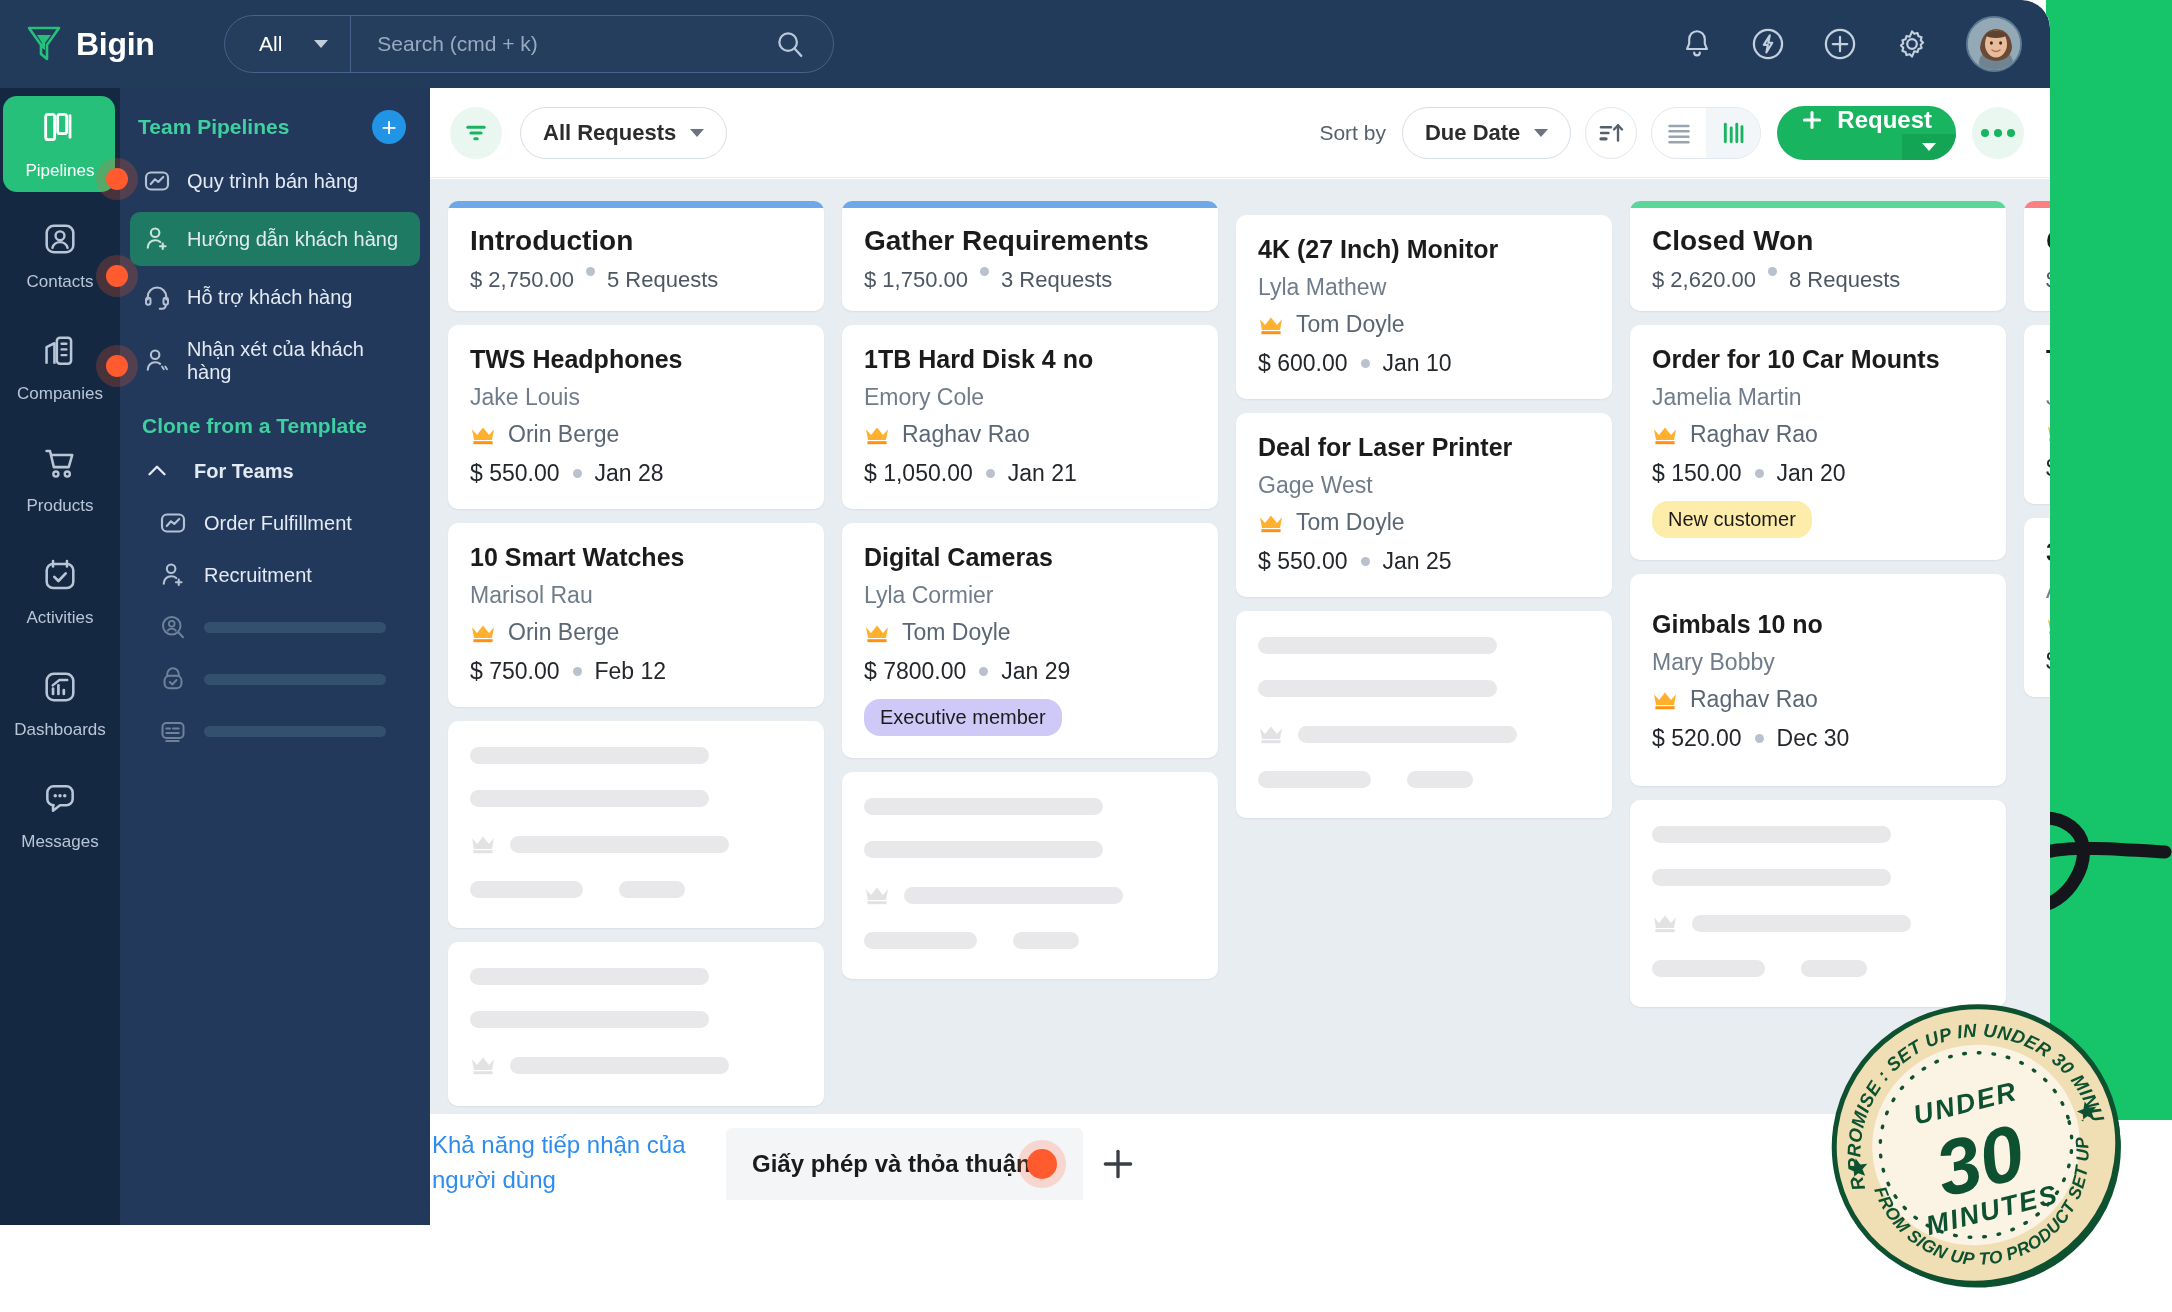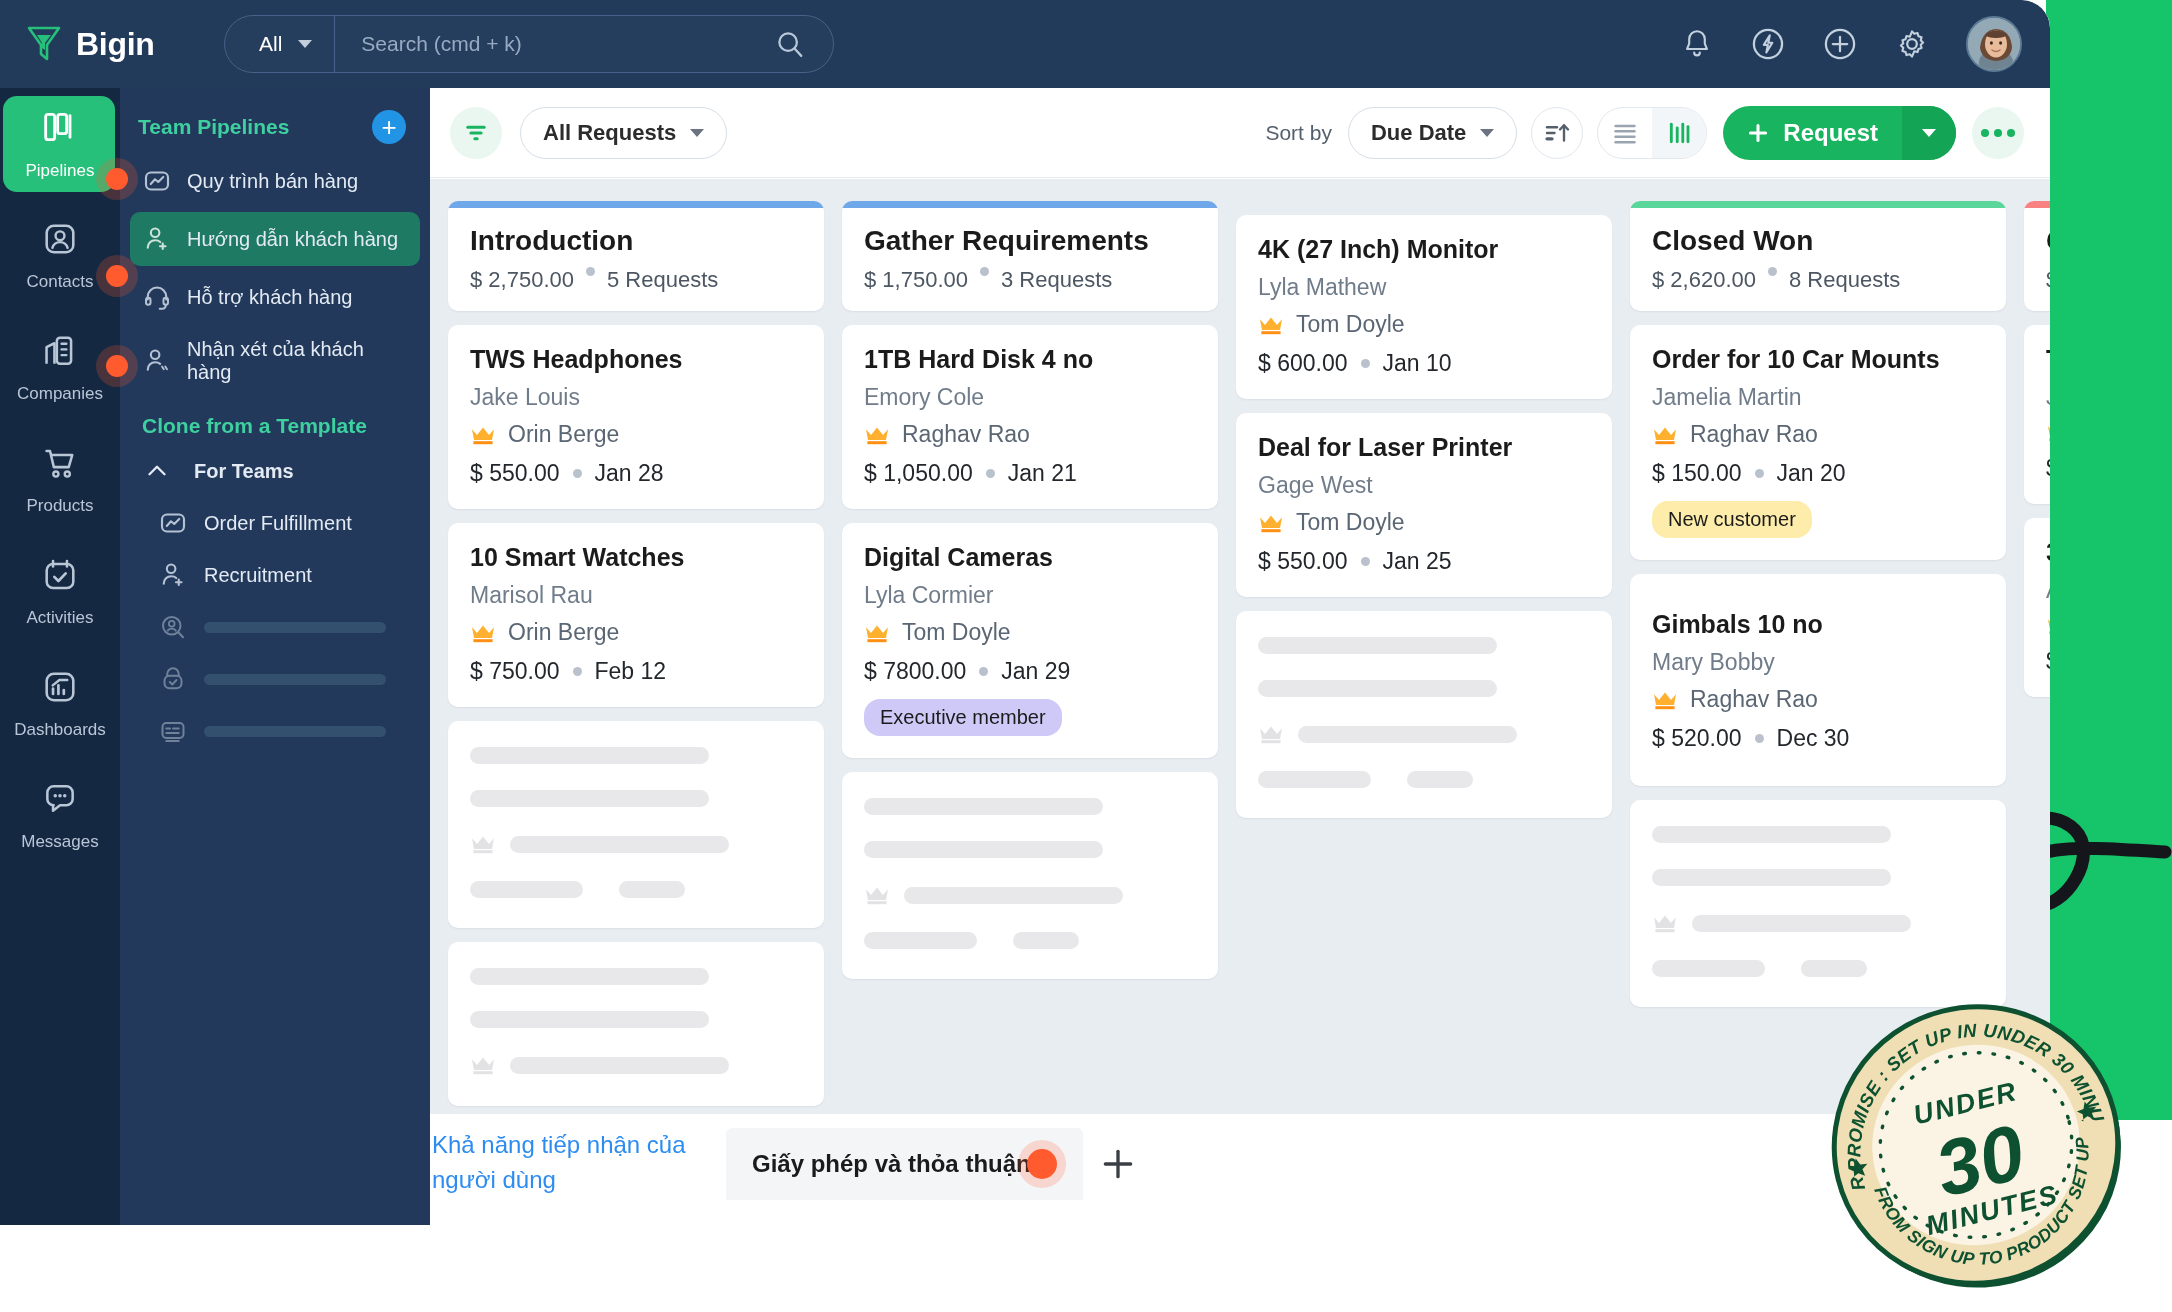--- a/index.html
+++ b/index.html
@@ -40,21 +40,21 @@
     color:#ffffff; font-size:32px; font-weight:bold; letter-spacing:-.3px;
   }
   .searchwrap{
     display:flex; align-items:center;
     margin-left:8px;
     width:610px; height:58px;
     border:1px solid #46618a; border-radius:29px;
     background:rgba(255,255,255,0.02);
   }
   .search-all{
-    display:flex; align-items:center; gap:16px;
+    display:flex; align-items:center; gap:32px;
     padding:0 22px 0 34px; height:100%;
     border-right:1px solid #46618a;
     color:#ffffff; font-size:21px;
   }
   .caret-down{
     width:0;height:0;border-left:7px solid transparent;border-right:7px solid transparent;
     border-top:8px solid #c3cedd;
   }
   .search-input{
     flex:1; height:100%; border:0; background:transparent; outline:none;
@@ -158,21 +158,21 @@
   .viewtoggle{
     height:52px; border:1px solid #e2e8ef; border-radius:26px; display:flex; overflow:hidden;
   }
   .viewtoggle > div{
     width:54px; display:flex; align-items:center; justify-content:center; cursor:pointer;
   }
   .viewtoggle .active{ background:#f2f6f9; }
   .req-btn{
     height:54px; border-radius:27px; background:#18b45f; color:#fff;
     display:flex; align-items:flex-end; font-size:24px; font-weight:bold;
-    cursor:pointer; overflow:hidden;
+    cursor:pointer; overflow:hidden;flex-direction:column;
   }
   .req-btn .main{ display:flex;align-items:center;gap:12px; padding:0 24px 0 22px; height:100%; }
   .req-btn .split{
     width:54px; height:100%; background:#13a456;
     display:flex;align-items:center;justify-content:center;
   }
   .dots-ic{
     width:52px;height:52px;border-radius:50%;background:#eaf7f0;
     display:flex;align-items:center;justify-content:center;gap:5px;cursor:pointer;
   }

